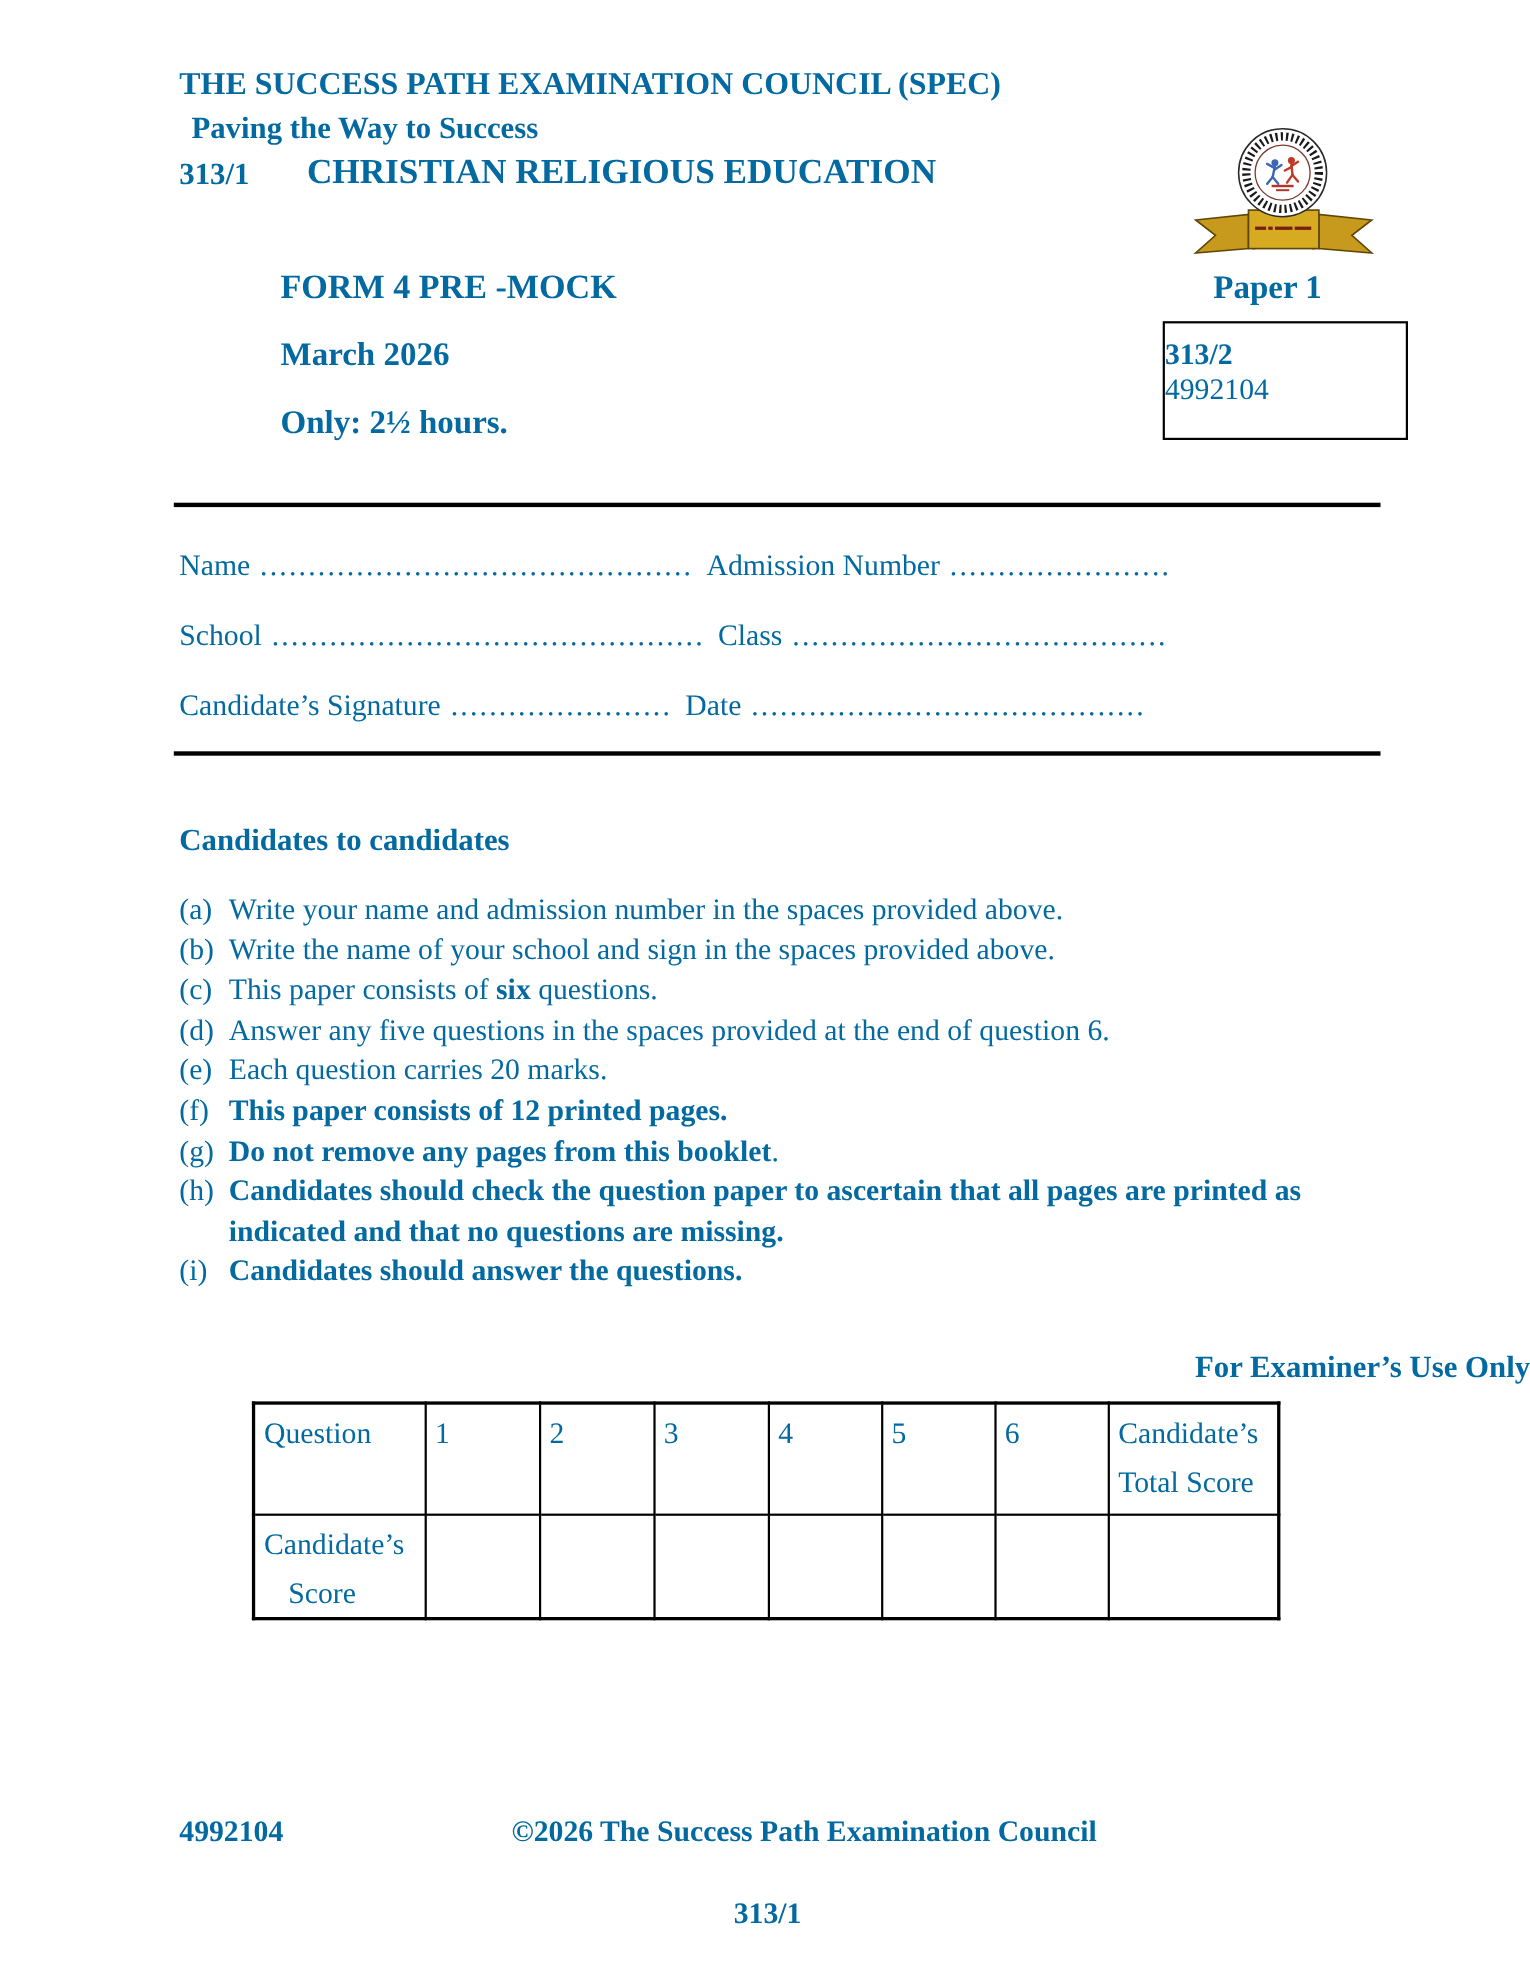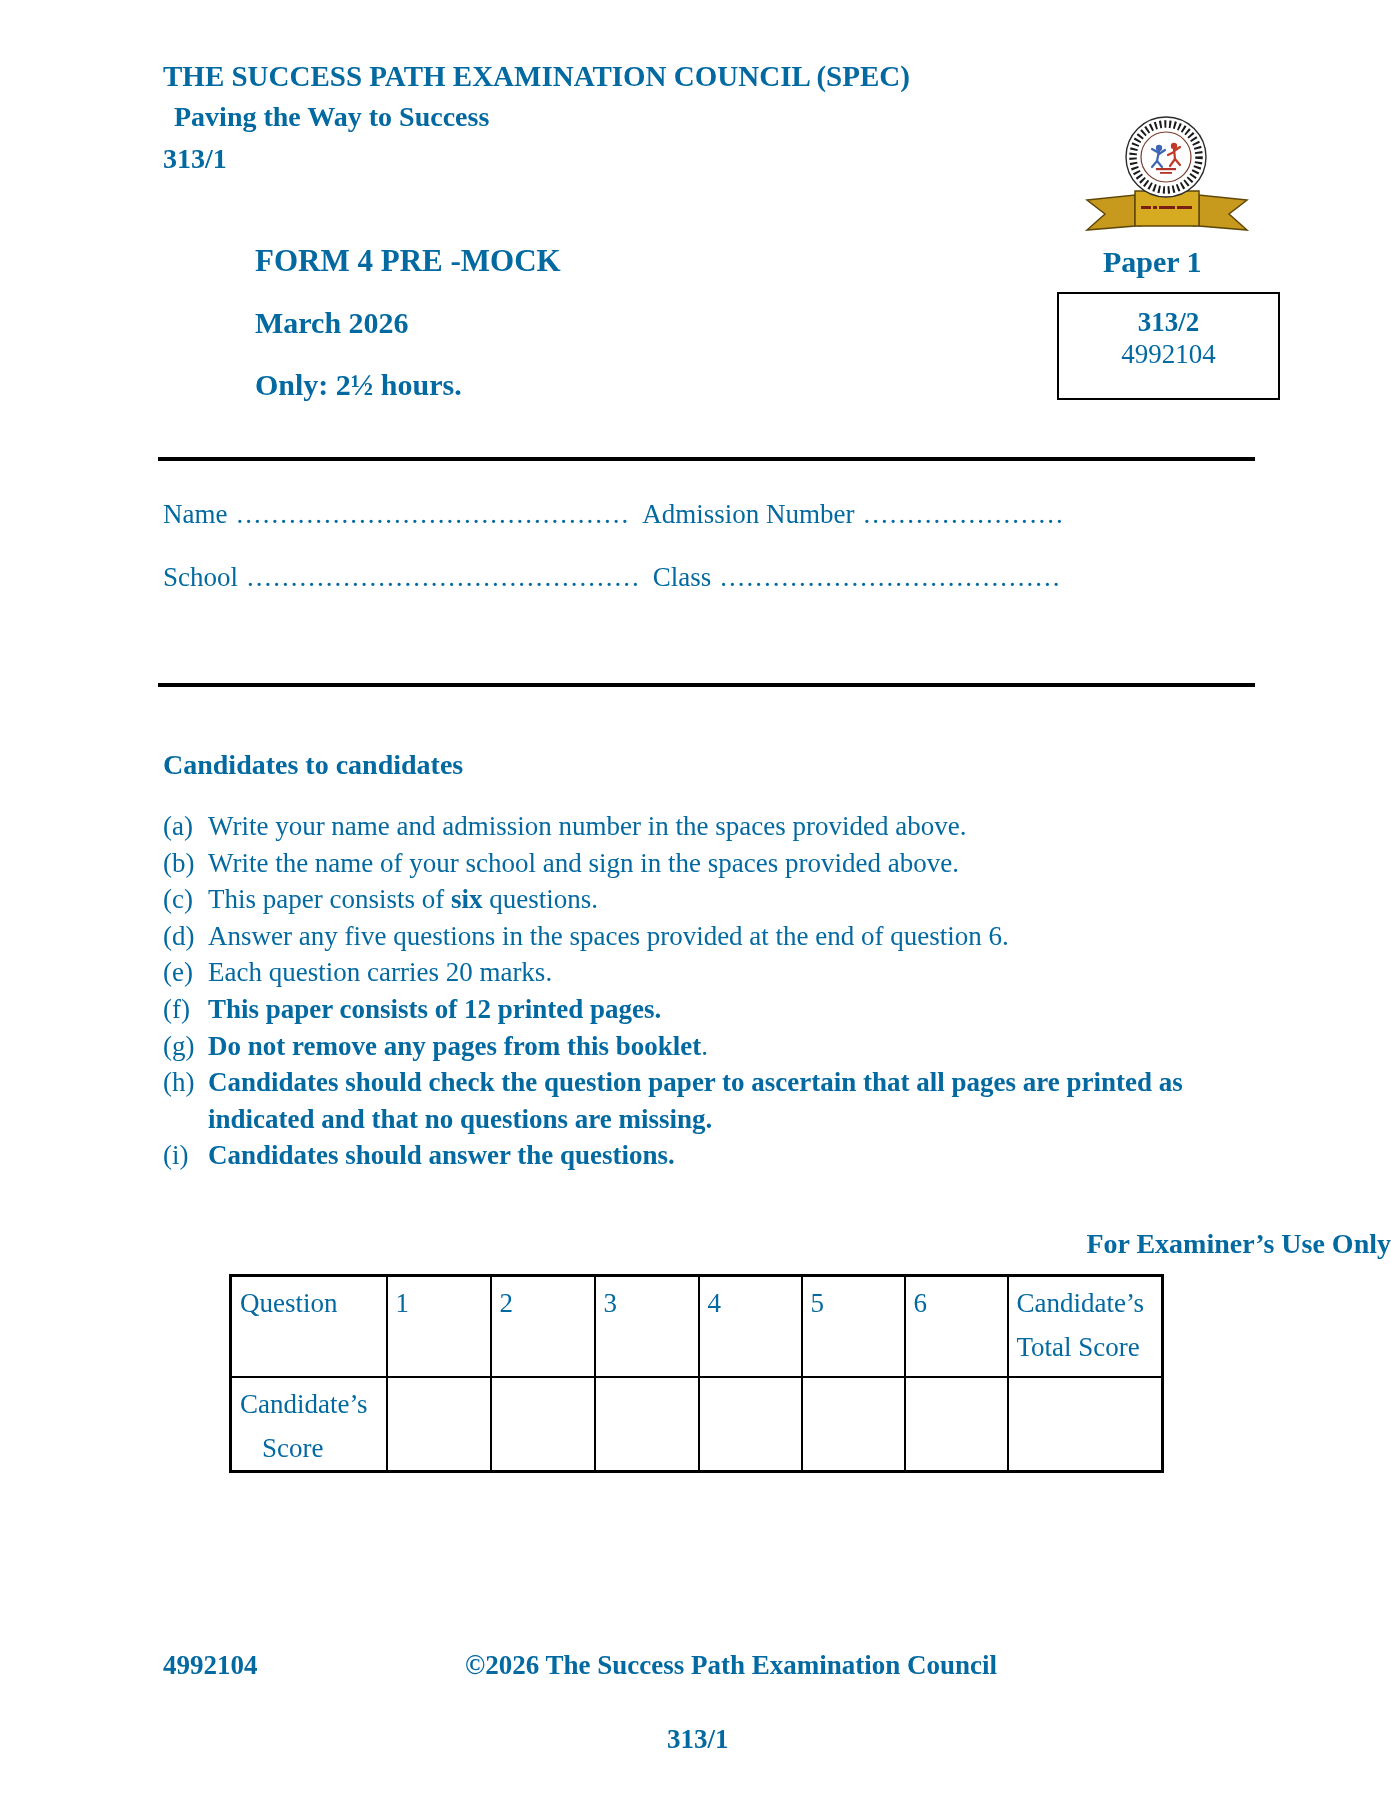--- a/index.html
+++ b/index.html
@@ -17,21 +17,21 @@
   .council{left:163px;top:60px;font-size:29px;font-weight:bold;}
   .tagline{left:174px;top:101px;font-size:28px;font-weight:bold;}
   .code313{left:163px;top:143px;font-size:28px;font-weight:bold;}
   .subject{left:279px;top:137px;font-size:32px;font-weight:bold;}
   .formline{left:255px;top:243px;font-size:31px;font-weight:bold;}
   .paper1{left:1103px;top:245px;font-size:30px;font-weight:bold;}
   .monthline{left:255px;top:306px;font-size:30px;font-weight:bold;}
   .timeline{left:255px;top:368px;font-size:30px;font-weight:bold;}
   .paperbox{
     left:1057px;top:292px;width:219px;height:92px;
-    border:2px solid #000;text-align:center;padding-top:12px;
+    border:2px solid #000;text-align:left;padding-top:12px;
   }
   .paperbox .pcode{font-size:27px;font-weight:bold;line-height:32px;}
   .paperbox .pserial{font-size:27px;line-height:32px;}
   .logo{left:1083px;top:104px;}
 
   
   .rule{position:absolute;left:158px;width:1097px;height:4px;background:#000;}
   .rule1{top:457px;}
   .rule2{top:683px;}
 
@@ -77,20 +77,21 @@
   .foot-code{left:667px;top:1724px;font-size:27px;font-weight:bold;}
 </style>
 </head>
 <body>
 
 <div class="page">
 
   <div class="abs council">THE SUCCESS PATH EXAMINATION COUNCIL (SPEC)</div>
   <div class="abs tagline">Paving the Way to Success</div>
   <div class="abs code313">313/1</div>
+  <div class="abs subject">CHRISTIAN RELIGIOUS EDUCATION</div>
 
   <svg class="abs logo" width="168" height="128" viewBox="0 0 168 128">
 
     <polygon points="4,96 52,91 52,122 4,126 22,110" fill="#c79a1e" stroke="#5f4708" stroke-width="1.5"></polygon>
     <polygon points="164,96 116,91 116,122 164,126 146,110" fill="#c79a1e" stroke="#5f4708" stroke-width="1.5"></polygon>
     <polygon points="52,91 58,95 58,123 52,122" fill="#8a6a10"></polygon>
     <polygon points="116,91 110,95 110,123 116,122" fill="#8a6a10"></polygon>
 
     <rect x="52" y="87" width="64" height="35" fill="#d6ab22" stroke="#5f4708" stroke-width="1.5"></rect>
 
@@ -137,20 +138,21 @@
   <div class="abs paperbox">
     <div class="pcode">313/2</div>
     <div class="pserial">4992104</div>
   </div>
 
   <div class="rule rule1"></div>
 
   <div class="fieldwrap">
       <div class="fieldrow"><span class="flabel">Name</span><span class="fdots">.............................................</span><span class="flabel">Admission Number</span><span class="fdots">.......................</span></div>
       <div class="fieldrow"><span class="flabel">School</span><span class="fdots">.............................................</span><span class="flabel">Class</span><span class="fdots">.......................................</span></div>
+      <div class="fieldrow"><span class="flabel">Candidate’s Signature</span><span class="fdots">.......................</span><span class="flabel">Date</span><span class="fdots">.........................................</span></div>
     </div>
 
   <div class="rule rule2"></div>
 
   <div class="abs instr-head">Candidates to candidates</div>
   <div class="inst-list">
       <div class="inst-item">
         <span class="inst-label">(a)</span>
         <span class="inst-body"><span>Write your name and admission number in the spaces provided above.</span></span>
       </div>

